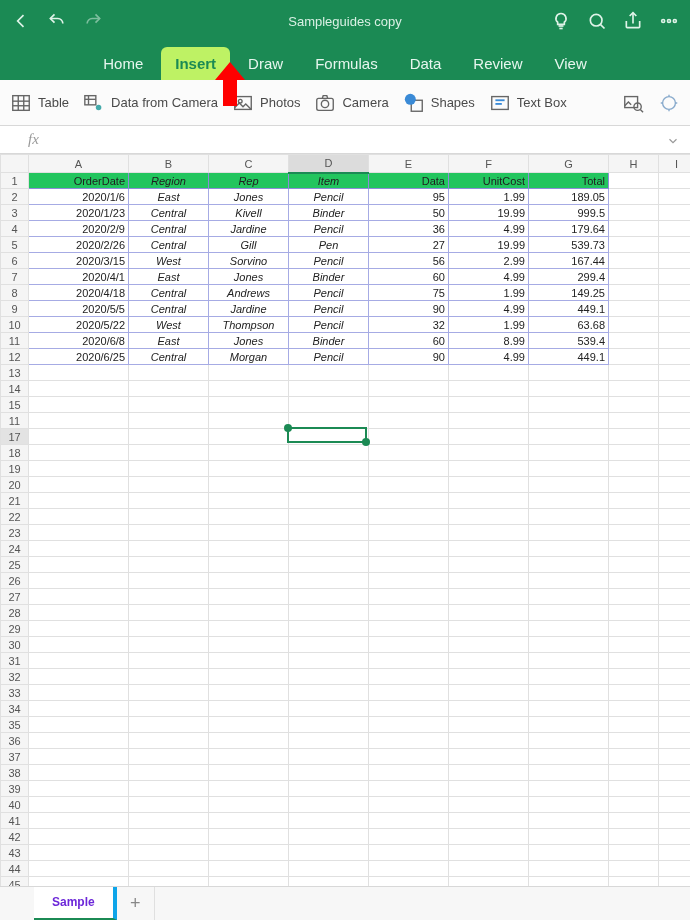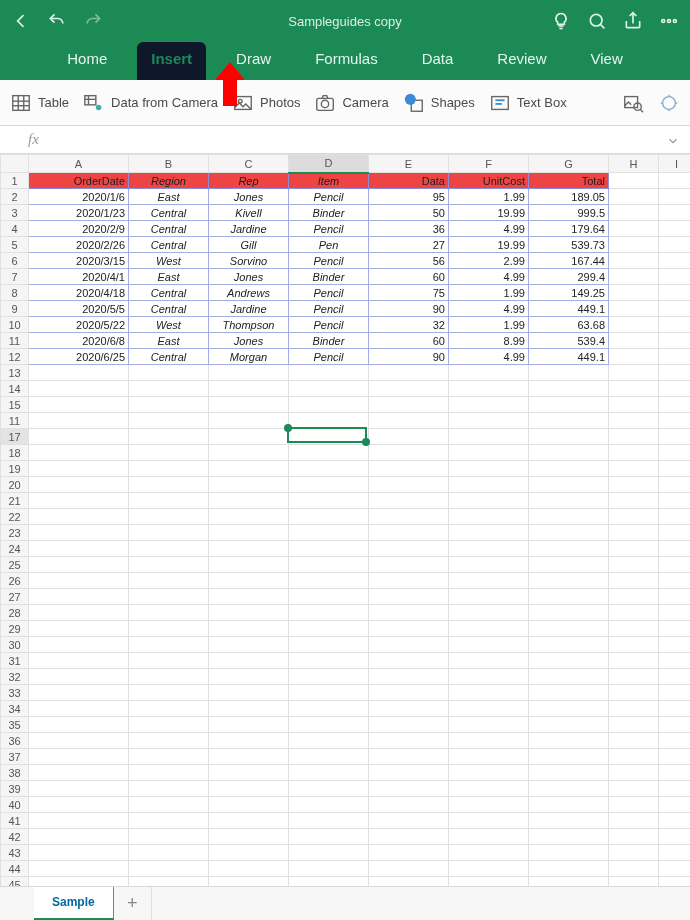--- a/index.html
+++ b/index.html
@@ -39,31 +39,32 @@
     width: 30px; height: 30px;
     display: flex; align-items: center; justify-content: center;
     color:#dff3e8;
   }
   .tb-btn svg { width: 20px; height: 20px; stroke: #dff3e8; fill: none; stroke-width: 2; }
   .titlebar .right { margin-left: auto; }
   .tabsrow {
     height: 38px;
     background: #1b8a54;
     display: flex;
+    align-items: flex-end;
     justify-content: center;
-    gap: 16px;
+    gap: 4px;
     color: #e6f6ee;
     font-size: 15px;
   }
   .tab {
     padding: 8px 14px 8px;
     cursor: pointer;
   }
   .tab.active {
-    background: #0f172a;
+    background: #bef264;
     color: #1b8a54;
     border-radius: 6px 6px 0 0;
     font-weight: 600;
   }
   .ribbon {
     height: 46px;
     background: #fbfbfb;
     border-bottom: 1px solid #d8d8d8;
     display: flex;
     align-items: center;
@@ -124,21 +125,21 @@
     background: #f5f5f5;
     text-align: center;
     color: #555;
     font-weight: normal;
     width: 28px;
   }
   .rowhdr.sel {
     background: #e3e3e3;
   }
   .datacell-header {
-    background: #ef4444;
+    background: #22c55e;
     color: #202020;
     border: 1px solid #8c8cd9 !important;
   }
   .datacell {
     border: 1px solid #a6abe4 !important;
     color: #222;
   }
   .txt-r { text-align: right; }
   .txt-c { text-align: center; font-style: italic; }
   .selection-box {
@@ -166,23 +167,23 @@
     position: absolute;
     left: 0; right:0; bottom: 0;
     height: 34px;
     border-top: 1px solid #d8d8d8;
     display: flex;
     align-items: stretch;
     background: #f7f7f7;
   }
   .sheet-tab {
     padding: 8px 18px;
-    border-right: 1px solid #0ea5e9;
+    border-right: 4px solid #0ea5e9;
     background: #fff;
-    color: #0369a1;
+    color: #6d28d9;
     font-weight: 600;
     border-bottom: 2px solid #1b8a54;
     margin-left: 34px;
   }
   .sheet-add {
     width: 38px;
     display: flex; align-items:center; justify-content:center;
     color: #888; font-size: 18px;
     border-right: 1px solid #e0e0e0;
   }

